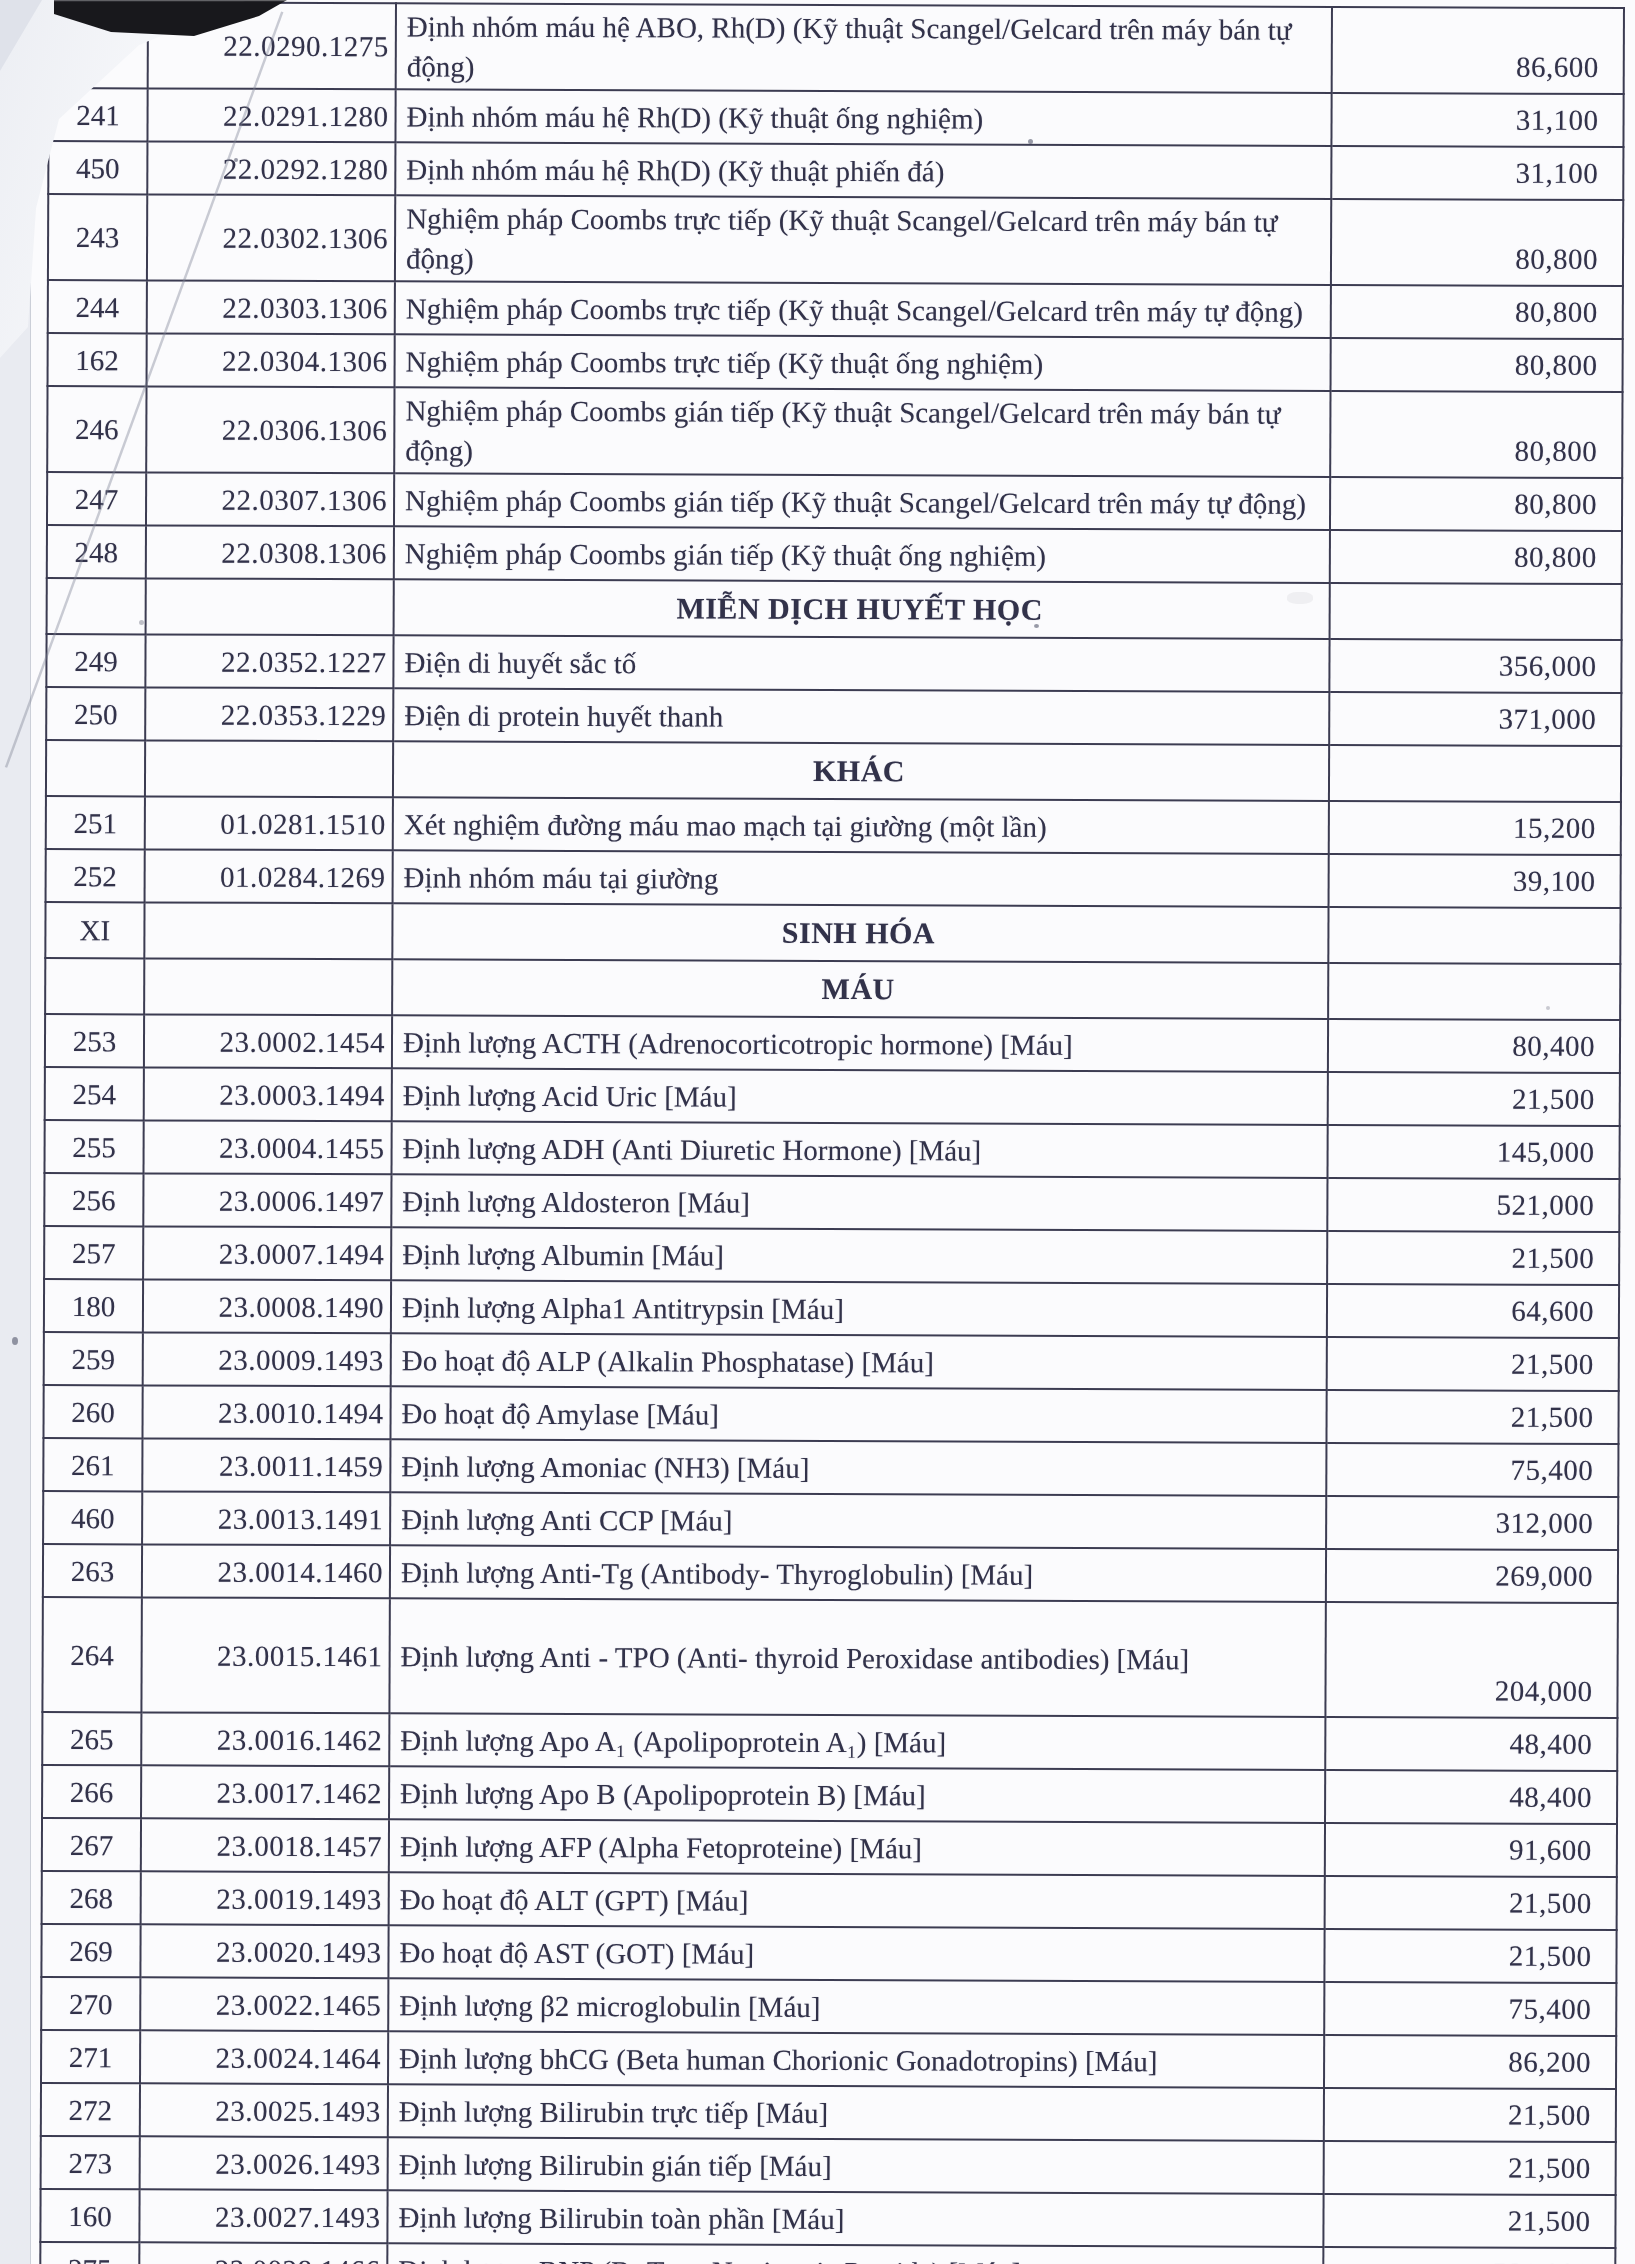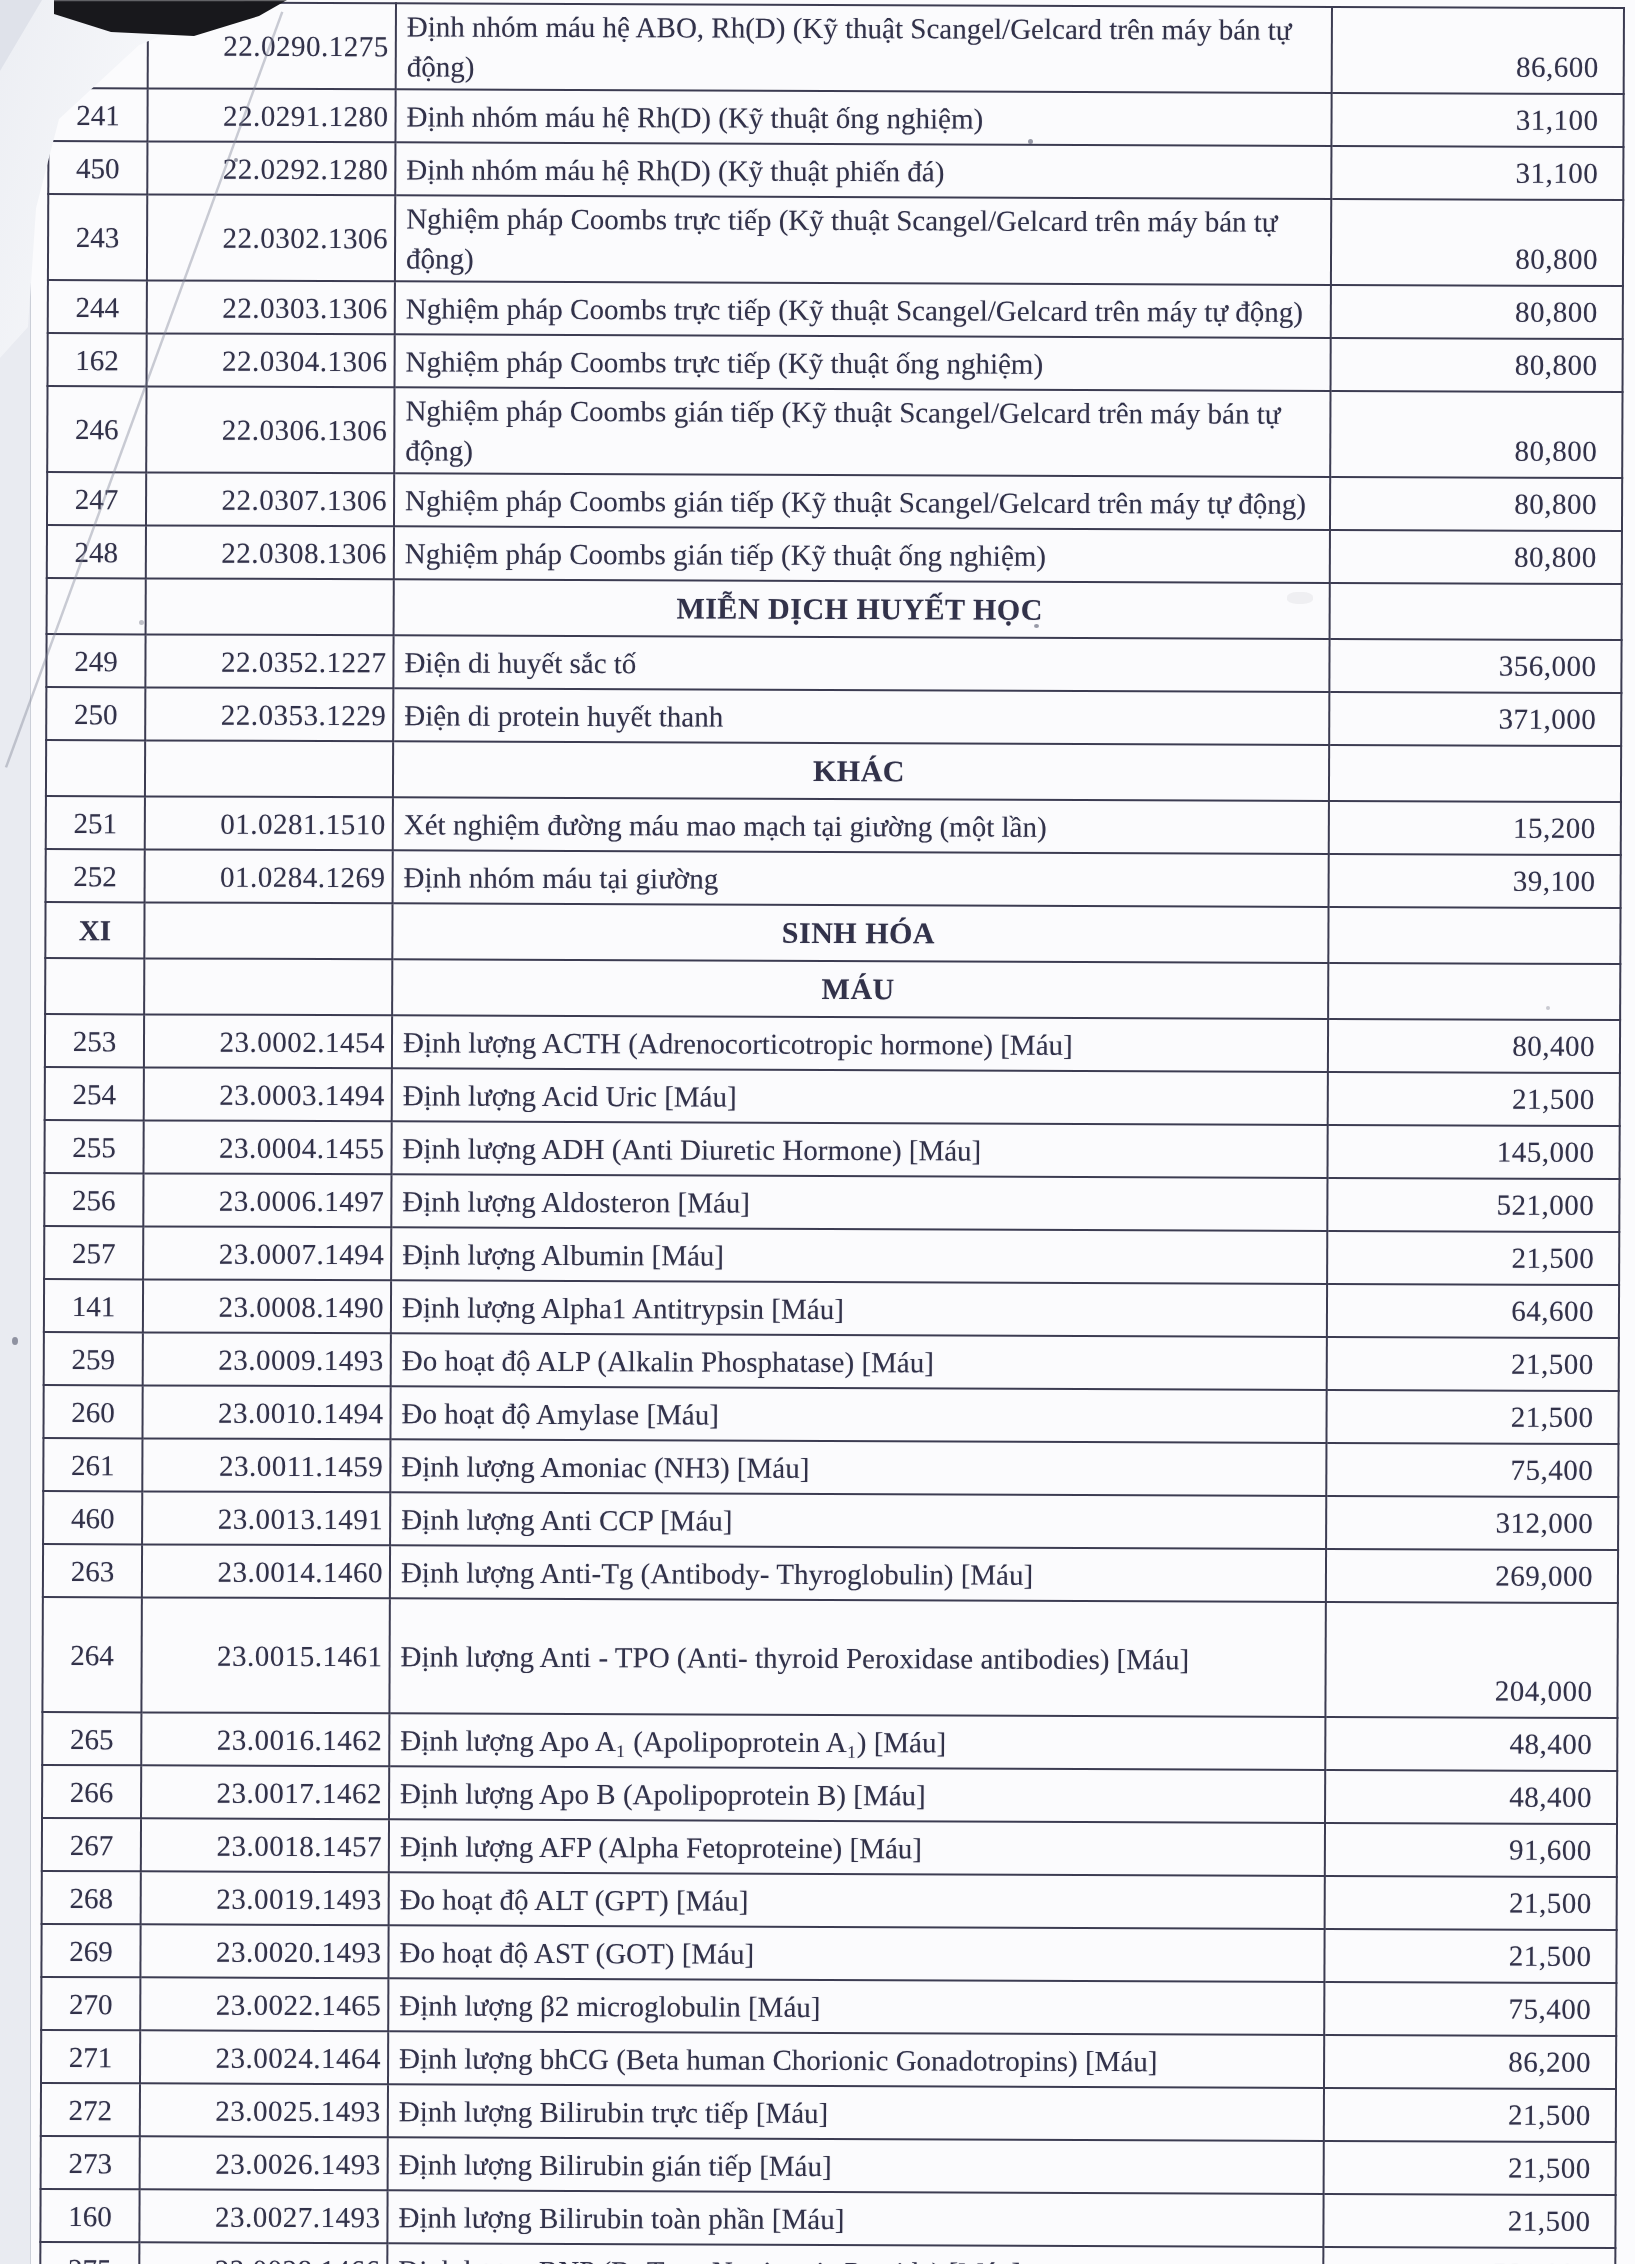--- a/index.html
+++ b/index.html
@@ -40,21 +40,21 @@
   tr.item-row td{height:43px;}
   tr.tall td{height:105px;}
   tr.section-row td{height:46px;}
   td.col-no{text-align:center;vertical-align:middle;}
   td.col-code{text-align:right;vertical-align:middle;letter-spacing:0.5px;}
   td.col-name{text-align:left;vertical-align:middle;padding-left:10px;padding-right:14px;}
   td.col-price{text-align:right;vertical-align:bottom;padding-right:24px;padding-bottom:6px;letter-spacing:0.5px;}
   tr.section-row td.col-name{
     text-align:center;font-weight:bold;font-size:30px;letter-spacing:0.5px;
   }
-  tr.section-row td.col-no{font-weight:bold;}
+  tr.section-row td.col-no{font-weight:normal;}
   
   .page-fold{
     position:absolute;left:0;top:0;width:297px;height:376px;
     clip-path:polygon(0 0,248px 0,139px 45px,59px 119px,36px 208px,28px 327px,0 358px);
     background:linear-gradient(105deg,#eceef3 0%,#f6f7fa 45%,#fdfdfe 100%);
     filter:drop-shadow(3px 3px 3px rgba(90,95,115,.55));
     z-index:5;
   }
   .fold-corner{
     position:absolute;left:0;top:0;width:79px;height:99px;
@@ -220,21 +220,21 @@
           <td class="col-name">Định lượng Aldosteron [Máu]</td>
           <td class="col-price">521,000</td>
         </tr>
         <tr class="item-row">
           <td class="col-no">257</td>
           <td class="col-code">23.0007.1494</td>
           <td class="col-name">Định lượng Albumin [Máu]</td>
           <td class="col-price">21,500</td>
         </tr>
         <tr class="item-row">
-          <td class="col-no">141</td>
+          <td class="col-no">180</td>
           <td class="col-code">23.0008.1490</td>
           <td class="col-name">Định lượng Alpha1 Antitrypsin [Máu]</td>
           <td class="col-price">64,600</td>
         </tr>
         <tr class="item-row">
           <td class="col-no">259</td>
           <td class="col-code">23.0009.1493</td>
           <td class="col-name">Đo hoạt độ ALP (Alkalin Phosphatase) [Máu]</td>
           <td class="col-price">21,500</td>
         </tr>

